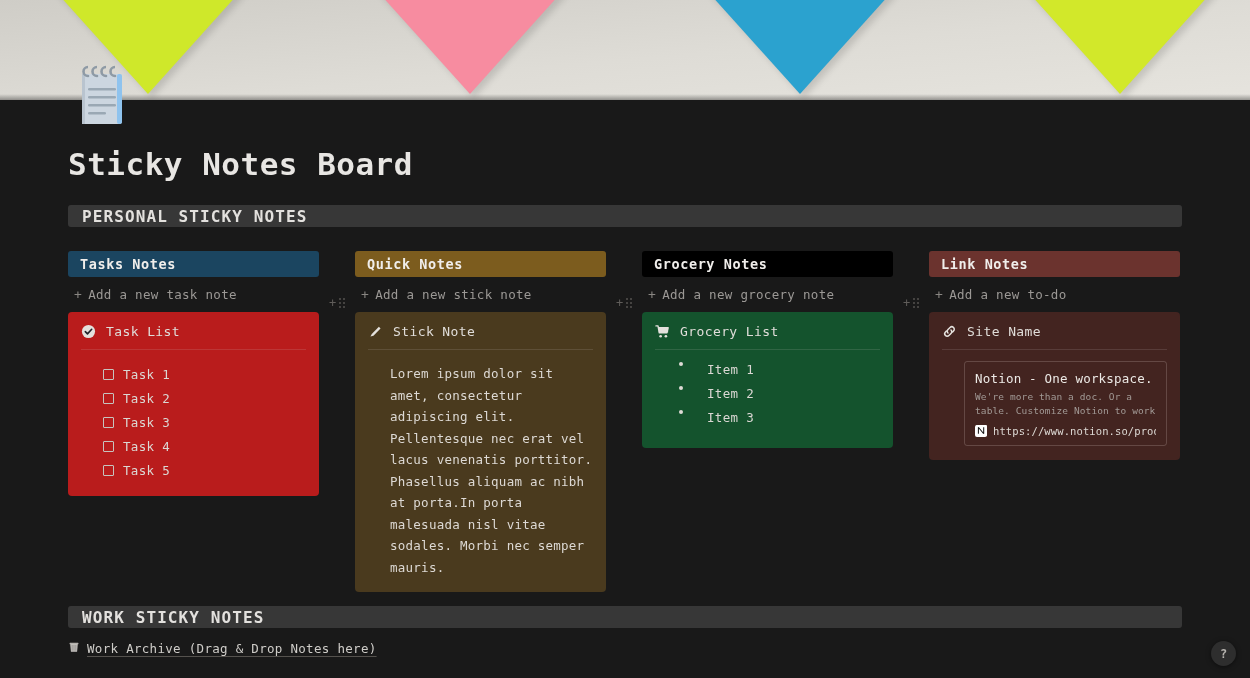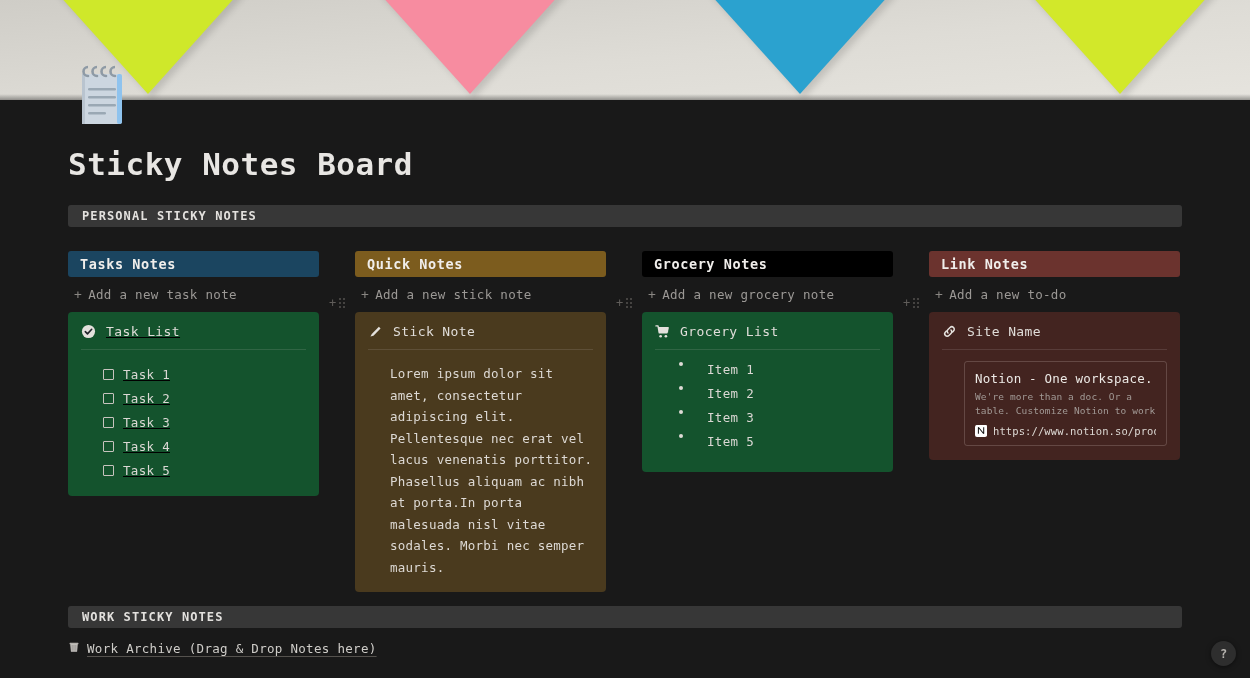--- a/index.html
+++ b/index.html
@@ -69,21 +69,21 @@
   .section-bar {
     background: #373737;
     border-radius: 3px;
     height: 22px;
     display: flex;
     align-items: center;
     padding: 0 14px;
     margin-top: 14px;
   }
   .section-bar-label {
-    font-size: 12px;
+    font-size: 16px;
     font-weight: 700;
     letter-spacing: 1.1px;
     color: #e3e1de;
   }
 
   .archive-row {
     display: flex;
     align-items: center;
     gap: 7px;
     margin-top: 11px;
@@ -321,21 +321,21 @@
           </div>
           <div class="board">
             <div class="column">
               <div class="col-header" style="background: rgb(27, 69, 96);">
                 <span>Tasks Notes</span>
               </div>
               <div class="col-add">
                 <span class="plus">+</span>
                 <span>Add a new task note</span>
               </div>
-              <div class="card" style="background: #14532d; text-decoration: underline;">
+              <div class="card" style="background: #b91c1c;">
                 <div class="card-title-row">
                   <span class="card-title-icon">
                     <svg viewBox="0 0 16 16" width="15" height="15">
                       <circle cx="8" cy="8" r="7" fill="#e4e1dd"></circle>
                       <path d="M4.6 8.2 L6.9 10.5 L11.4 5.6" stroke="#20232a" stroke-width="1.7" fill="none" stroke-linecap="round" stroke-linejoin="round"></path>
                     </svg>
                   </span>
                   <span class="card-title-text">Task List</span>
                 </div>
                 <div class="check-list">
@@ -429,24 +429,20 @@
                     <span class="bullet-dot"></span>
                     <span>Item 1</span>
                   </div>
                   <div class="bullet-item">
                     <span class="bullet-dot"></span>
                     <span>Item 2</span>
                   </div>
                   <div class="bullet-item">
                     <span class="bullet-dot"></span>
                     <span>Item 3</span>
-                  </div>
-                  <div class="bullet-item">
-                    <span class="bullet-dot"></span>
-                    <span>Item 5</span>
                   </div>
                 </div>
               </div>
             </div>
             <div class="column">
               <div class="drag-handle">
                 <span class="dh-plus">+</span>
                 <span class="dh-grip">
                   <i></i>
                   <i></i>

